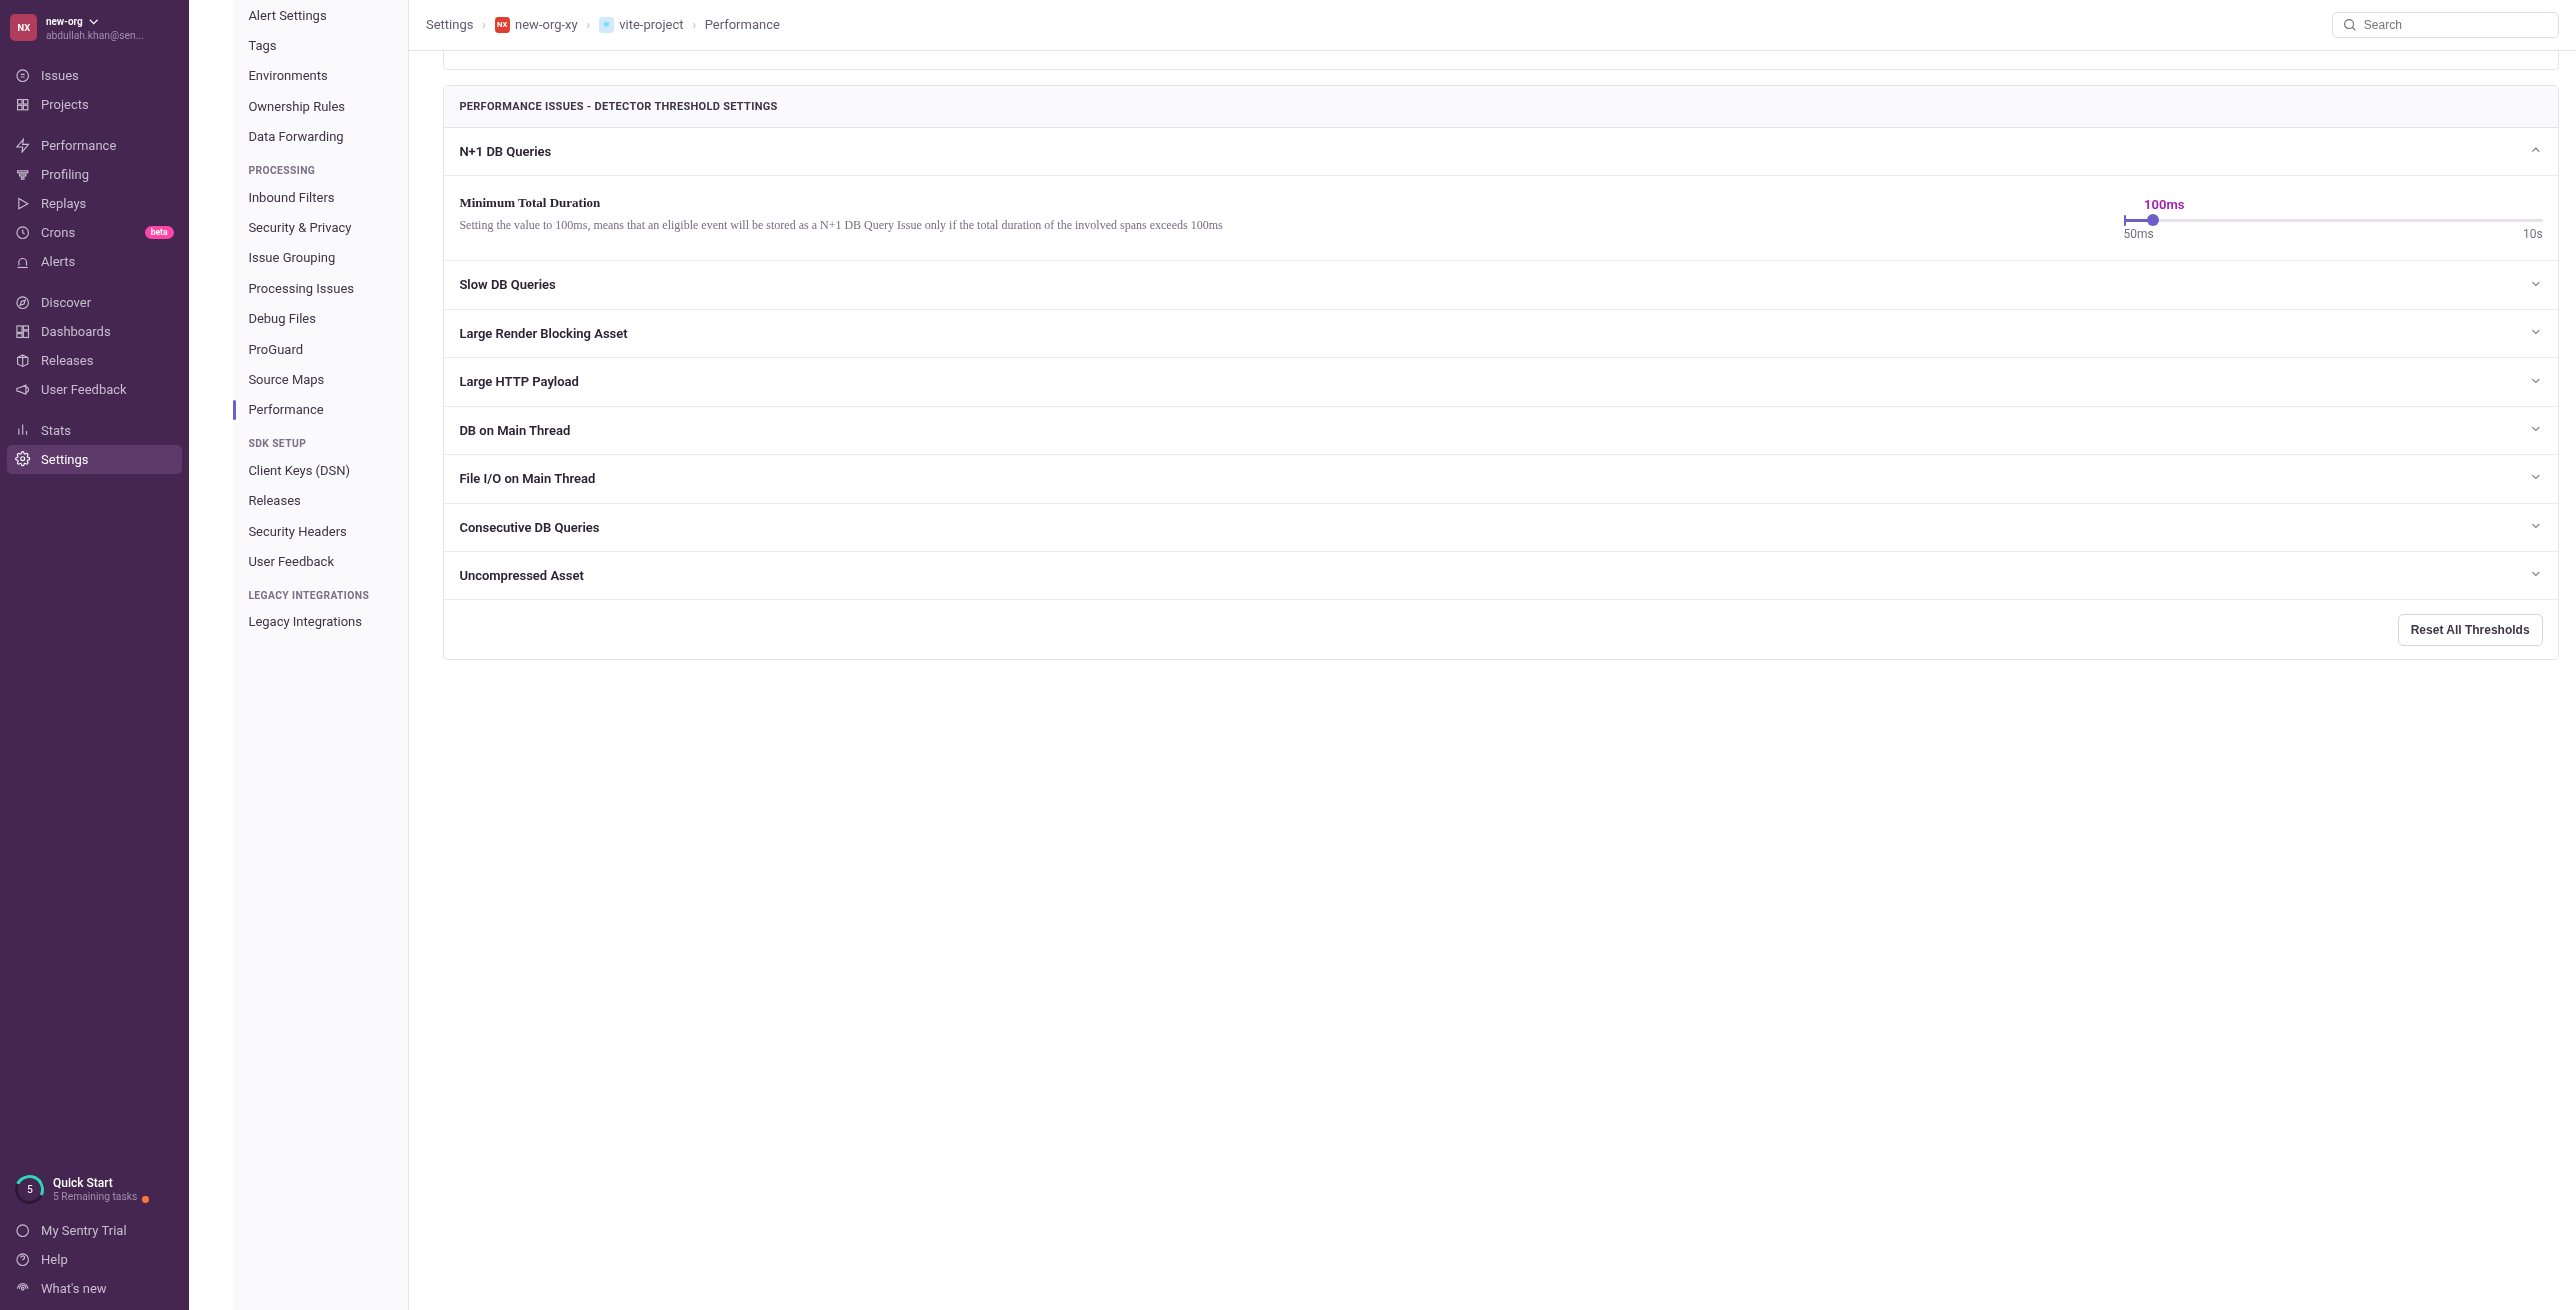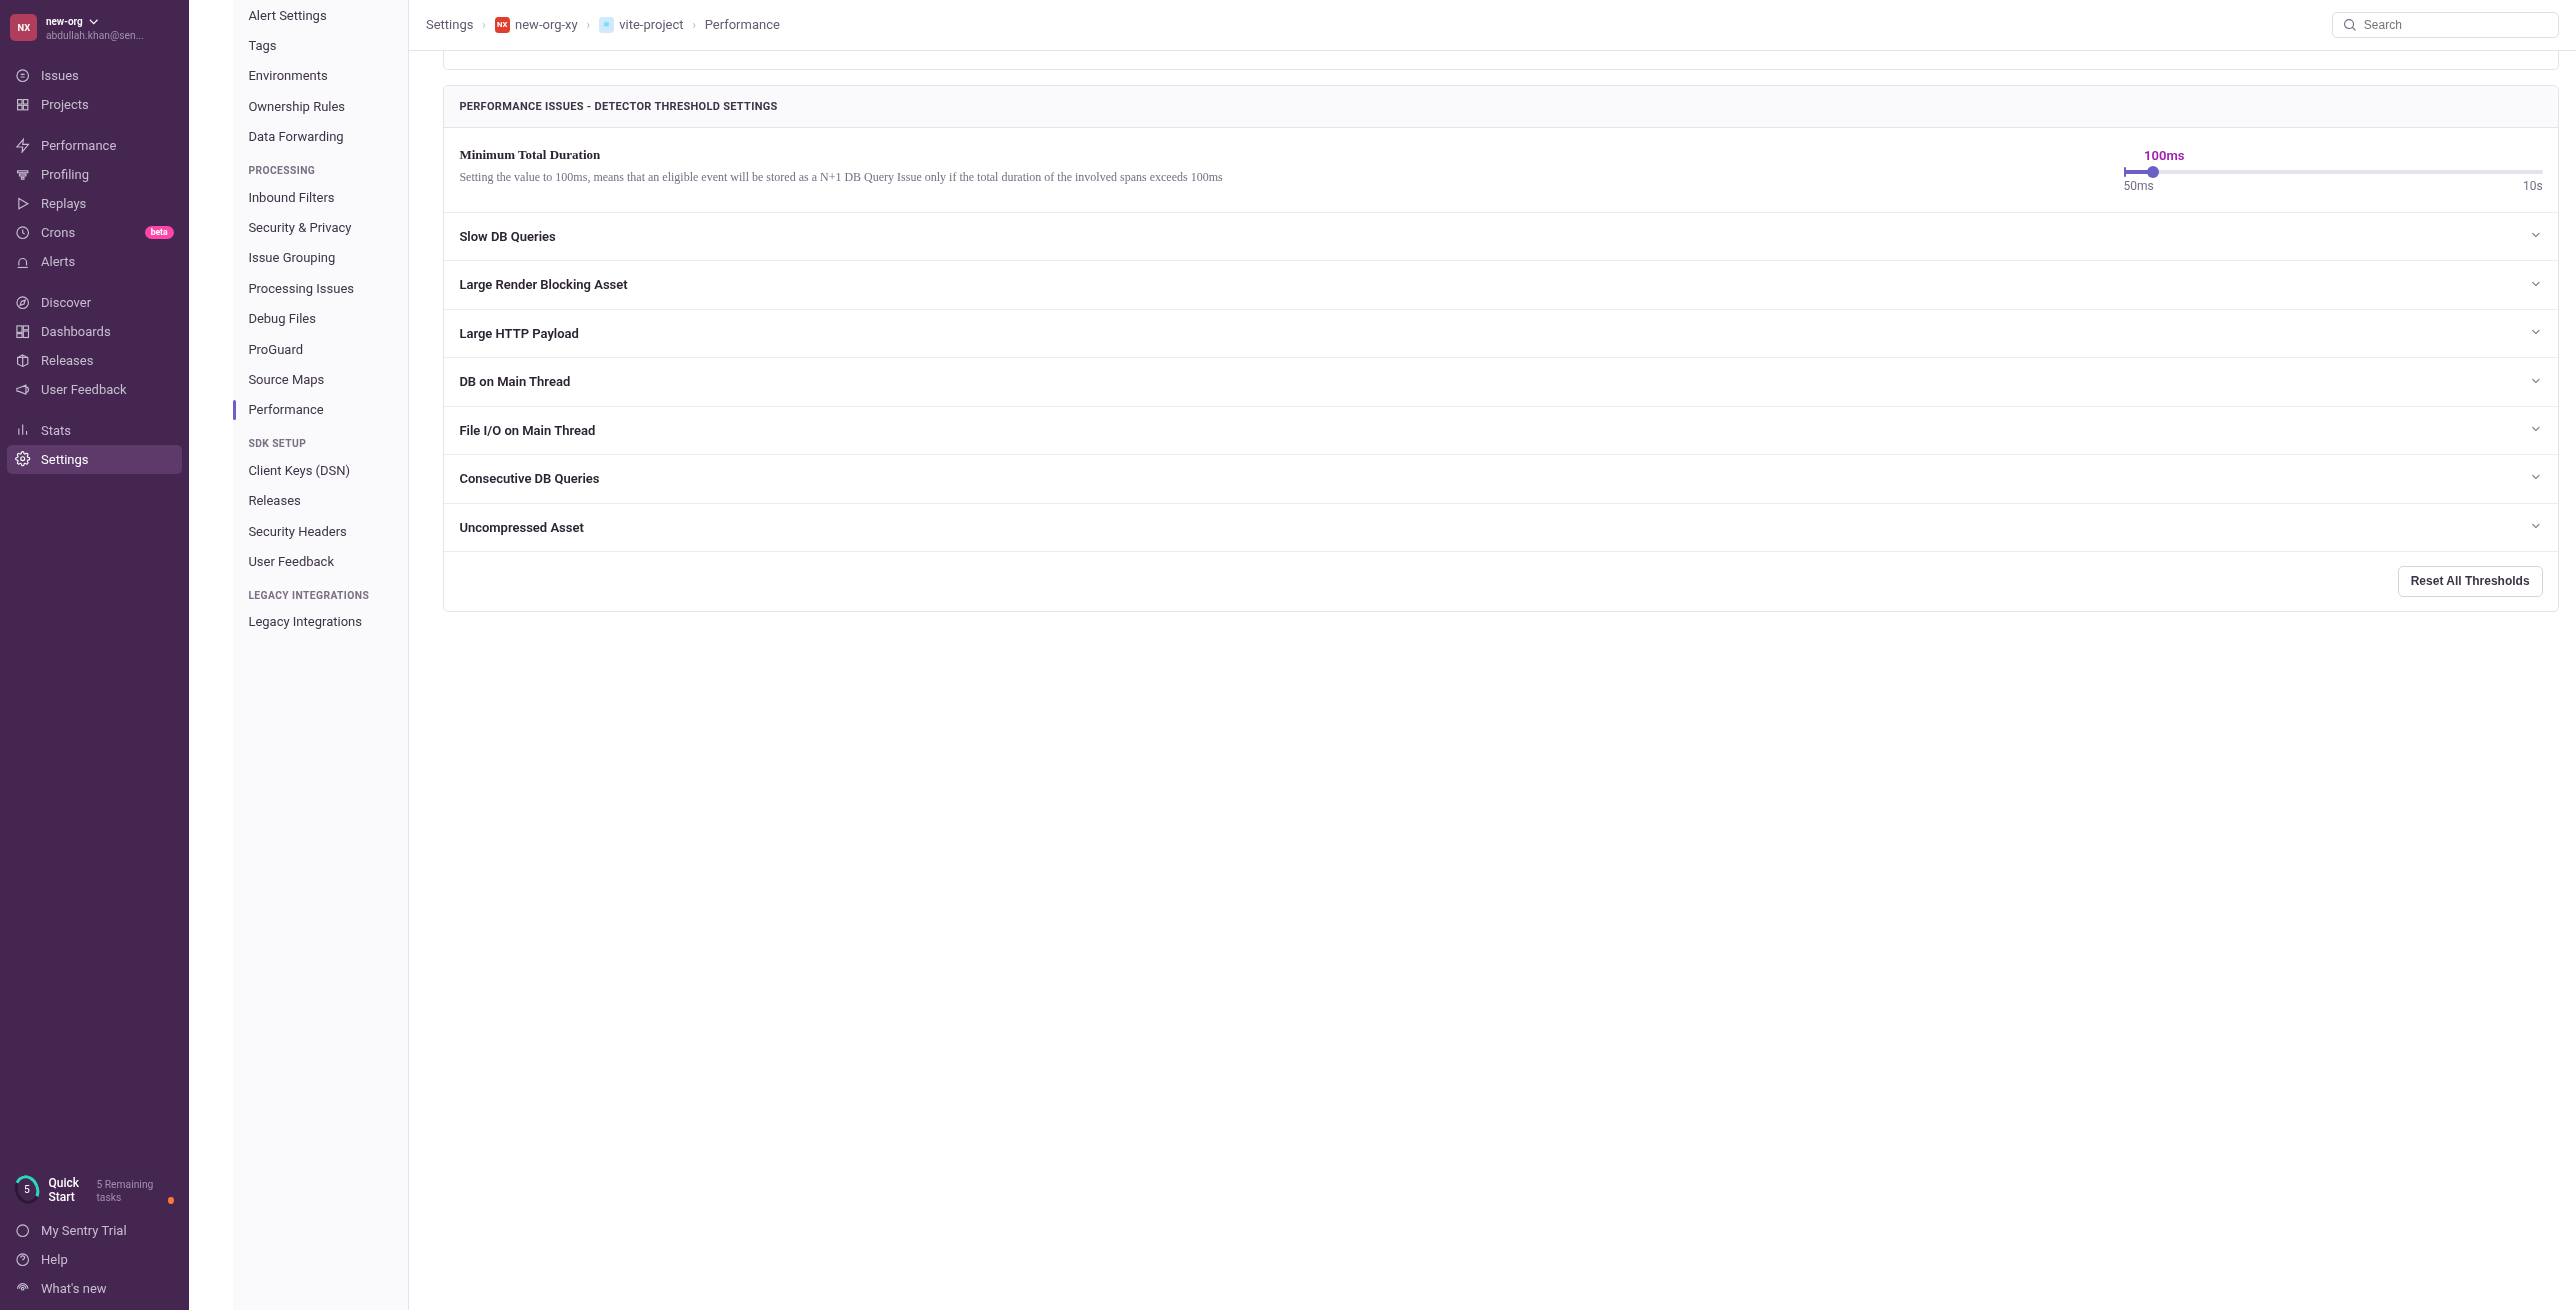--- a/index.html
+++ b/index.html
@@ -131,20 +131,21 @@
       justify-content: center;
       font-size: 10.3px;
       color: #fff;
       transform: rotate(-20deg);
     }
     .qs-ring span {
       transform: rotate(20deg);
     }
     .qs-info {
       display: flex;
+      flex-direction: column;
     }
     .qs-title {
       font-size: 12px;
       color: #fff;
       font-weight: 500;
     }
     .qs-sub {
       font-size: 10.3px;
       color: #a18fad;
       display: flex;
@@ -631,20 +632,28 @@
         <input type="text" placeholder="Search" style="">
       </div>
     </div>
 
     <div class="content">
       <div class="partial-panel"></div>
 
       <div class="panel">
         <div class="panel-header">Performance Issues - Detector Threshold Settings</div>
 
+        <div class="detector-row">
+          <span class="detector-title">N+1 DB Queries</span>
+          <span class="expand-icon">
+            <svg width="13.7" height="13.7" viewBox="0 0 24 24" fill="none" stroke="currentColor" stroke-width="2">
+                <polyline points="18 15 12 9 6 15"></polyline>
+              </svg>
+          </span>
+        </div>
 
         <div class="open-detail">
           <div class="od-left">
             <div class="od-title">Minimum Total Duration</div>
             <div class="od-desc">Setting the value to 100ms, means that an eligible event will be stored as a N+1 DB Query Issue only if the total duration of the involved spans exceeds 100ms</div>
           </div>
           <div class="od-right">
             <div class="slider-value">100ms</div>
             <div class="slider-track">
               <div class="slider-start-cap"></div>

